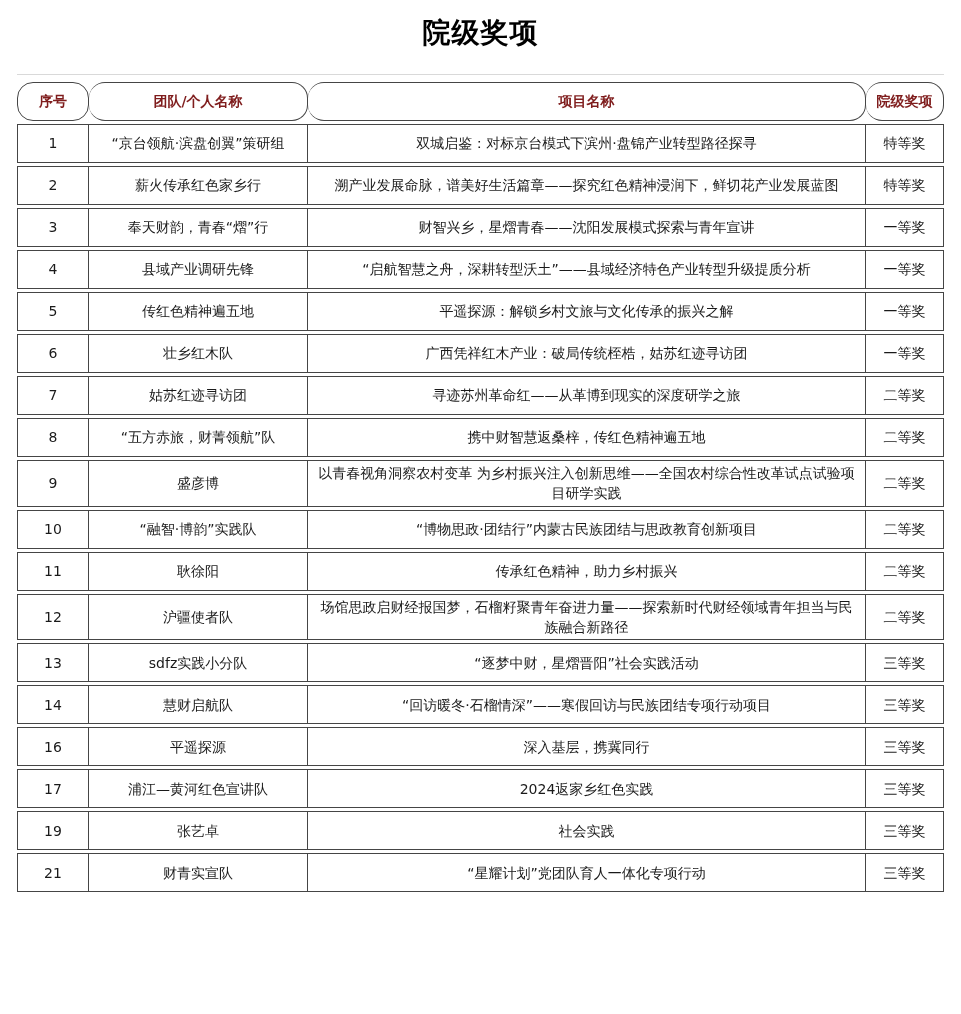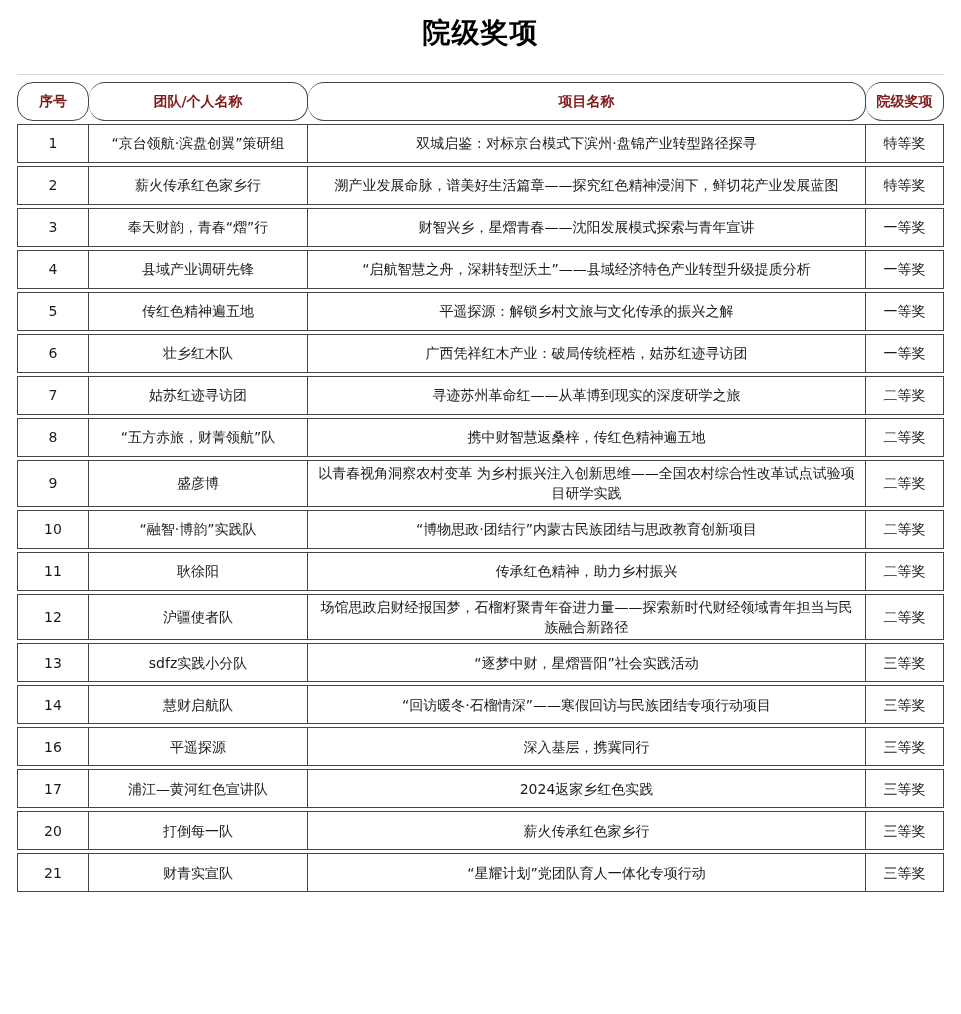--- a/index.html
+++ b/index.html
@@ -195,27 +195,27 @@
   </tr>
 
   <tr>
     <td>17</td>
     <td>浦江—黄河红色宣讲队</td>
     <td>2024返家乡红色实践</td>
     <td>三等奖</td>
   </tr>
 
 
-
-  <tr>
-    <td>20</td>
-    <td>打倒每一队</td>
-    <td>薪火传承红色家乡行</td>
-    <td>三等奖</td>
-  </tr>
+  <tr>
+    <td>19</td>
+    <td>张艺卓</td>
+    <td>社会实践</td>
+    <td>三等奖</td>
+  </tr>
+
 
   <tr>
     <td>21</td>
     <td>财青实宣队</td>
     <td>“星耀计划”党团队育人一体化专项行动</td>
     <td>三等奖</td>
   </tr>
 
 </tbody>
   </table>

